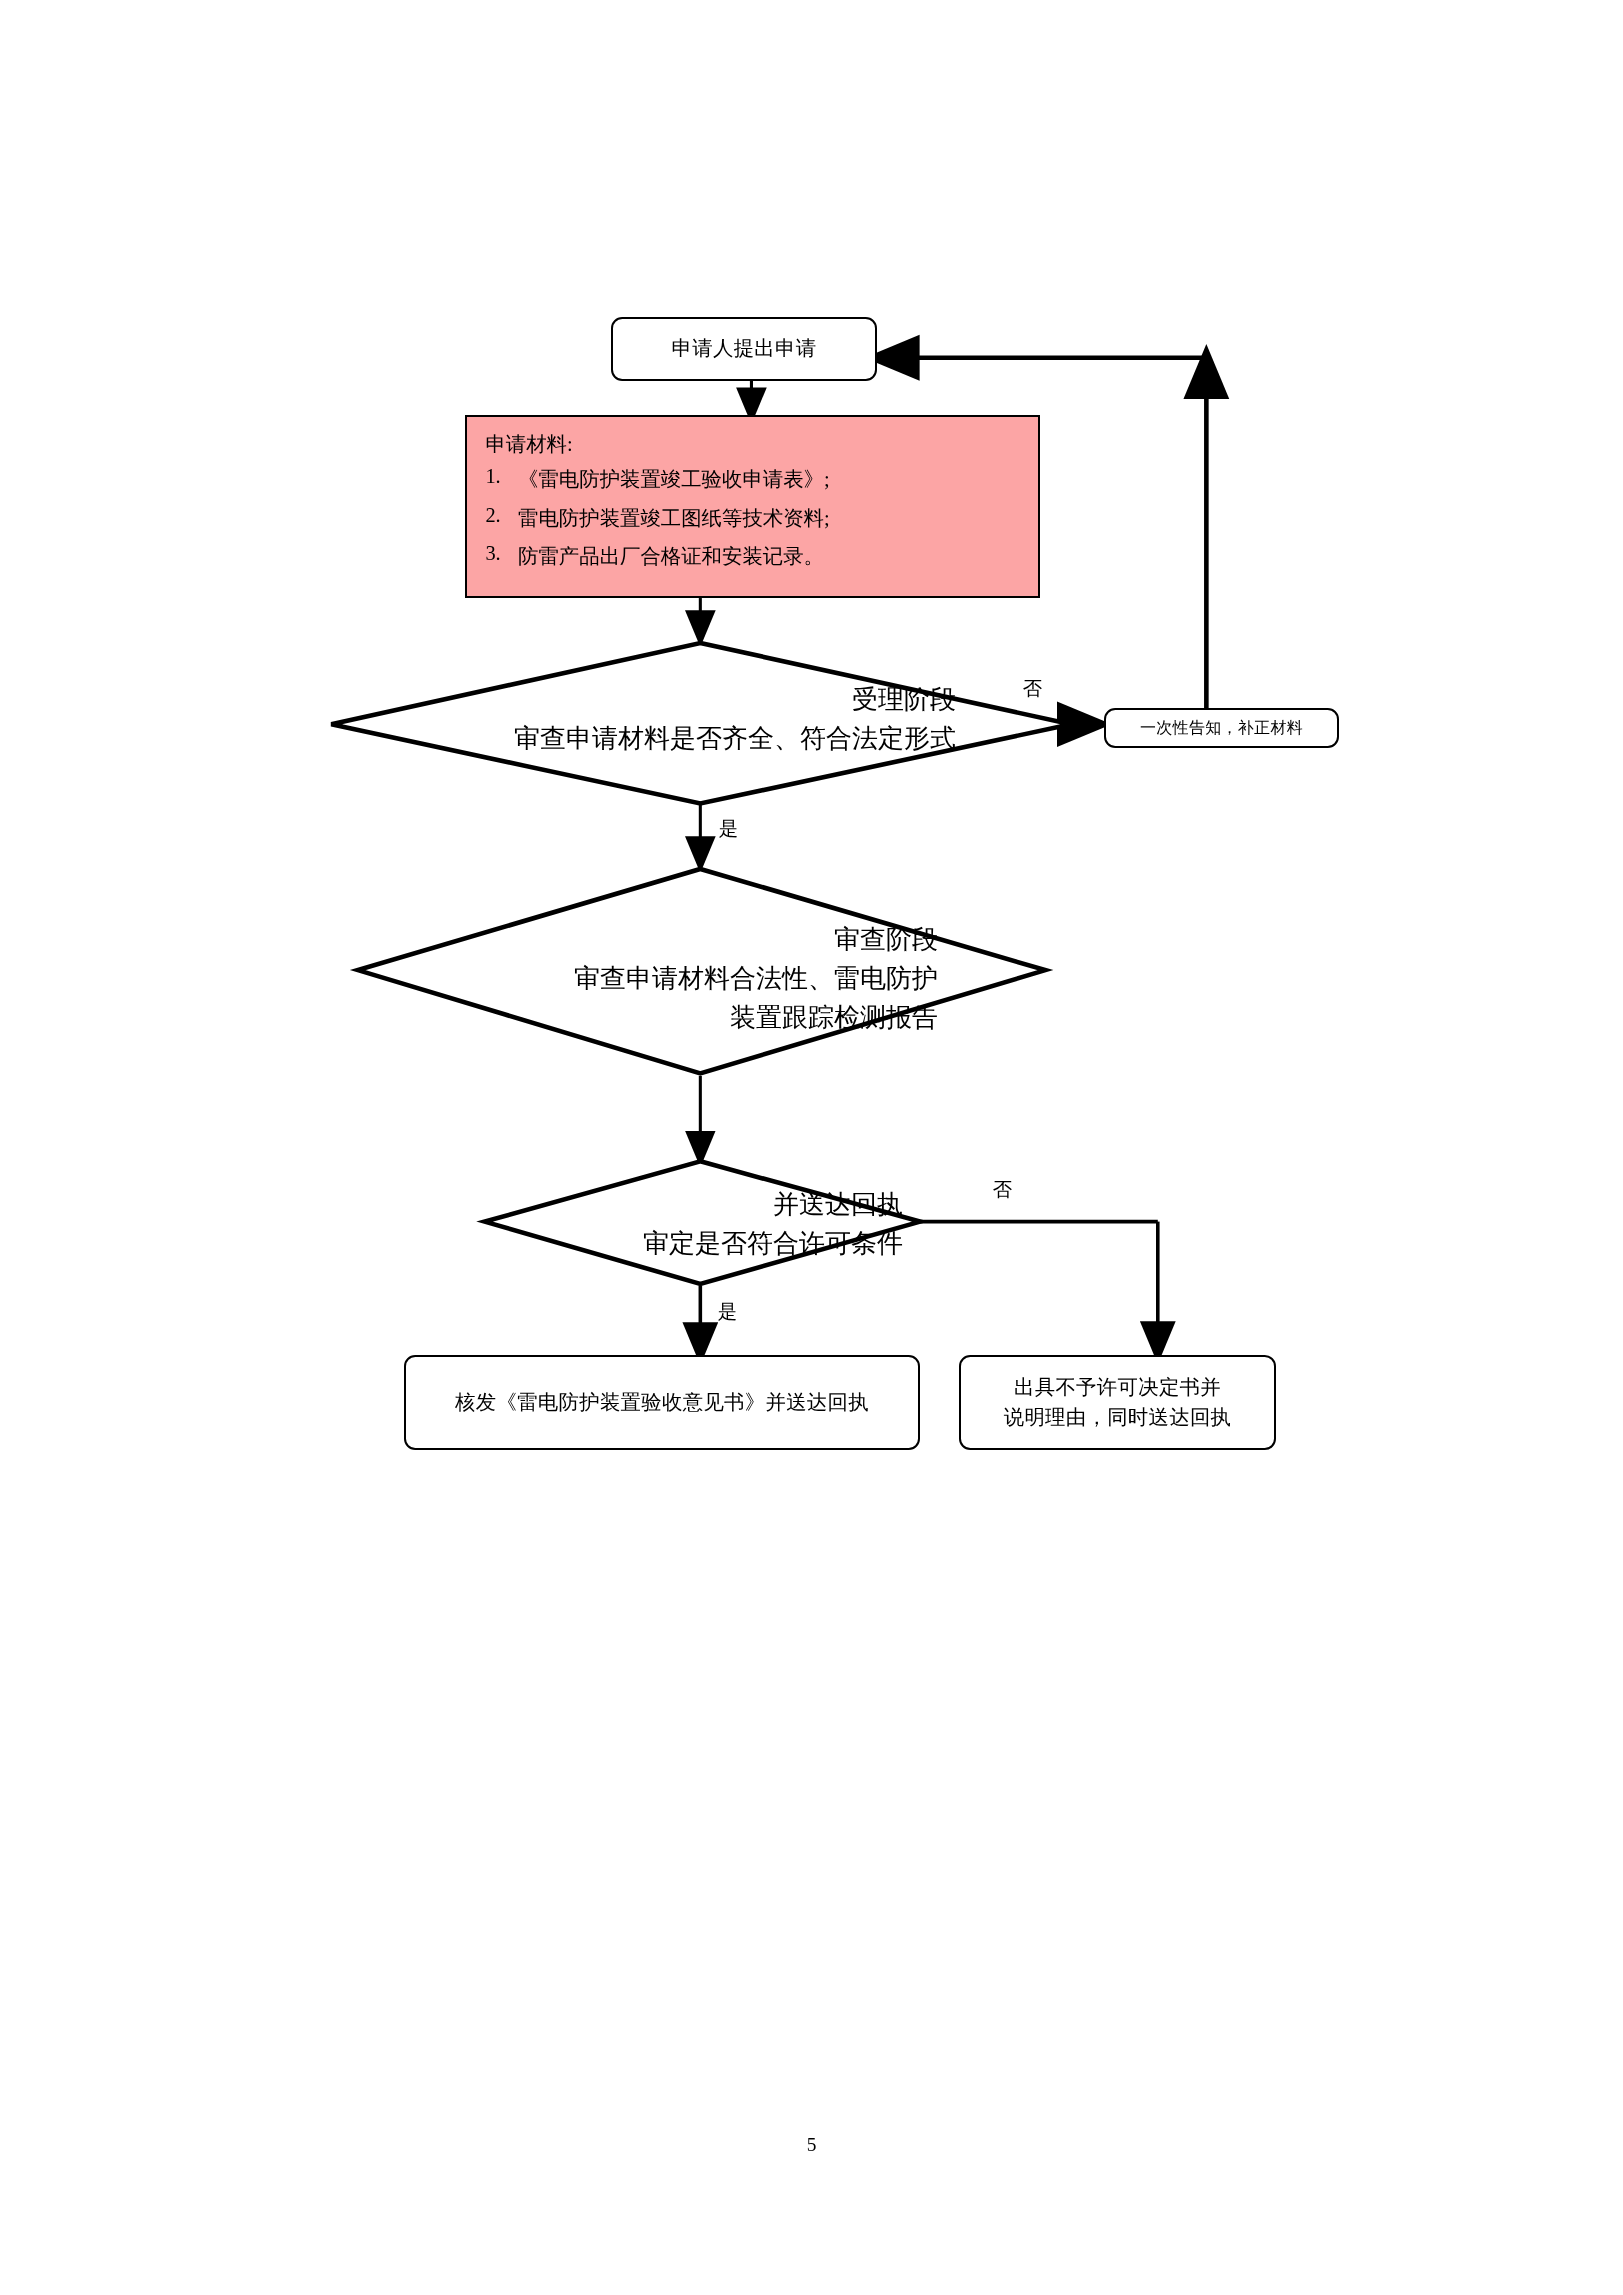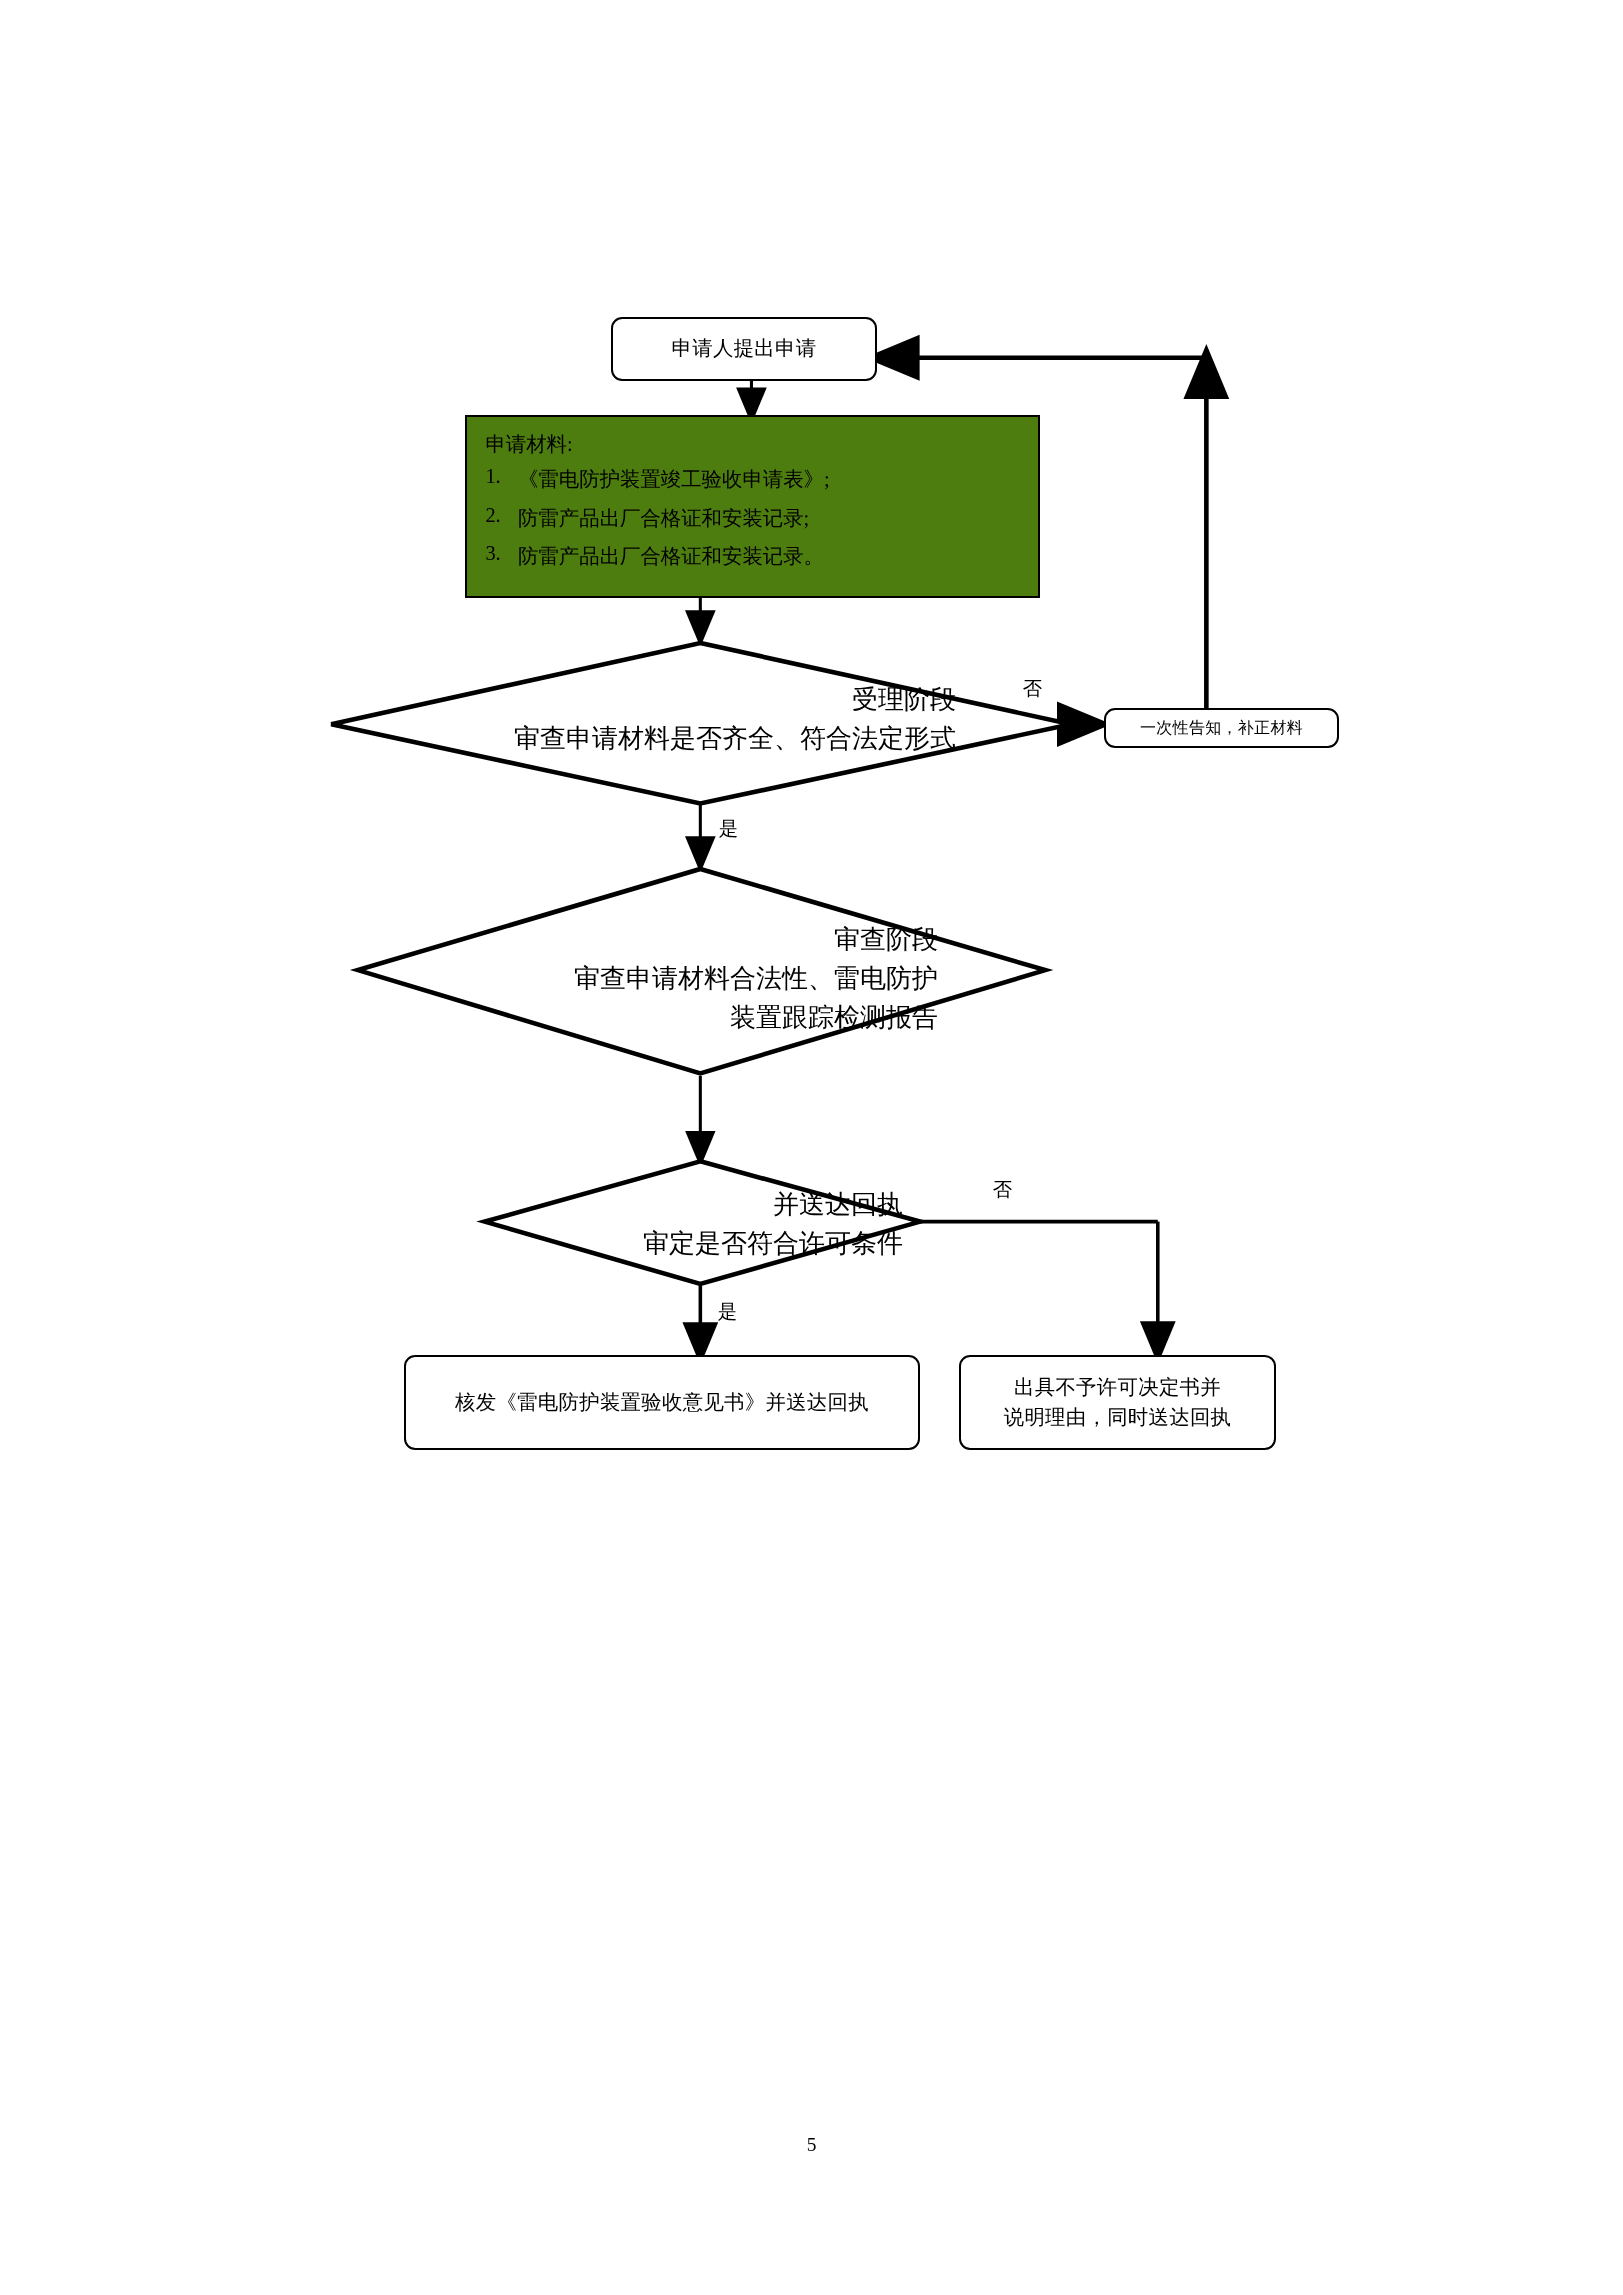--- a/index.html
+++ b/index.html
@@ -48,21 +48,21 @@
     background: #ffffff;
     box-sizing: border-box;
     display: flex;
     align-items: center;
     justify-content: center;
   }
   
   .box-rect {
     position: absolute;
     border: 2.6px solid #000;
-    background: #4d7c0f;
+    background: #fca5a5;
     box-sizing: border-box;
   }
   .mat-title {
     font-size: 20.4px;
     margin: 0 0 7.2px 0;
   }
   .mat-list {
     margin: 0;
     padding: 0;
     list-style: none;
@@ -132,21 +132,21 @@
 
   <div class="box-rect" style="left:465px; top:415px; width:575px; height:183px; padding:13.3px 18.4px;">
     <div class="mat-title">申请材料:</div>
     <ul class="mat-list">
       <li>
         <span class="mat-num">1.</span>
         <span>《雷电防护装置竣工验收申请表》;</span>
       </li>
       <li>
         <span class="mat-num">2.</span>
-        <span>防雷产品出厂合格证和安装记录;</span>
+        <span>雷电防护装置竣工图纸等技术资料;</span>
       </li>
       <li>
         <span class="mat-num">3.</span>
         <span>防雷产品出厂合格证和安装记录。</span>
       </li>
     </ul>
   </div>
 
   <div class="diamond-label" style="left:445px; top:680px; width:511px;">
     <div>受理阶段</div>

